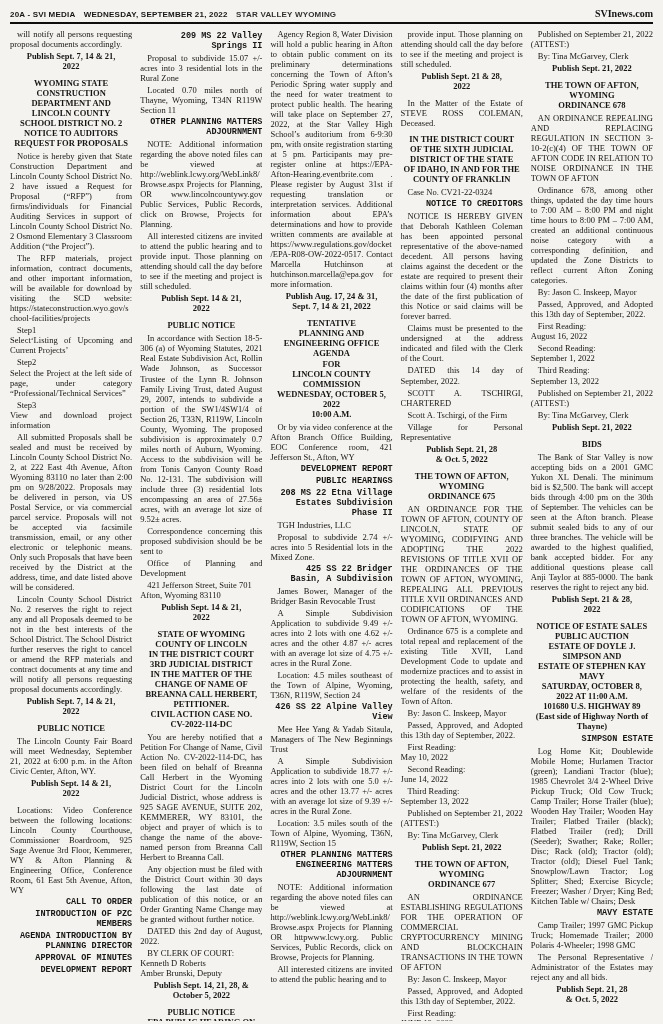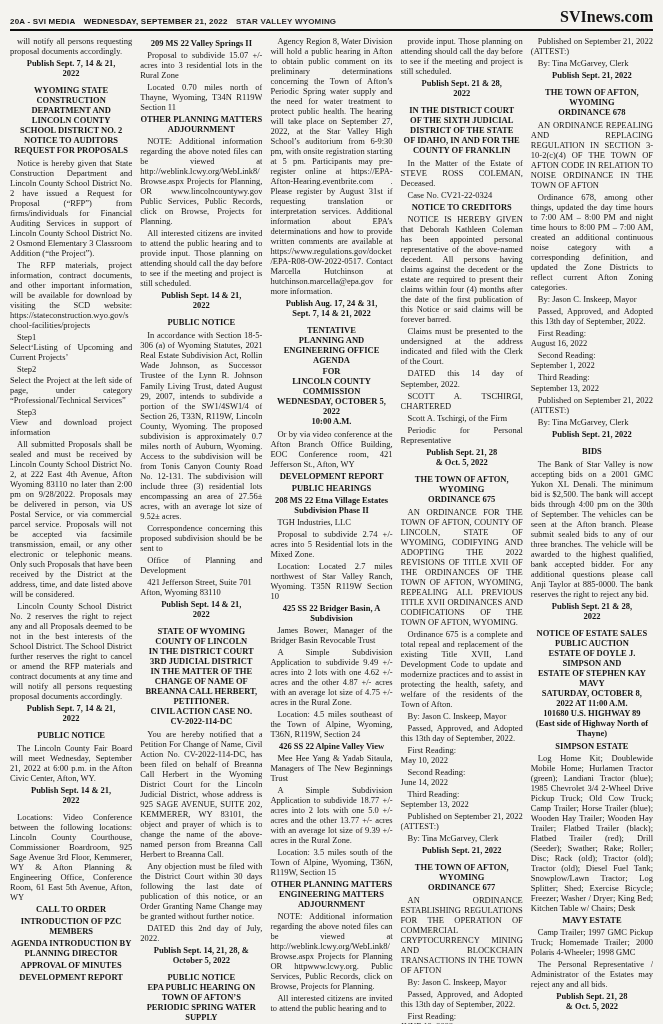--- a/index.html
+++ b/index.html
@@ -9,30 +9,30 @@
     padding:6px 10px 8px;position:relative;
     font-family:"Liberation Serif", serif;
   }
   .masthead{
     display:flex;justify-content:space-between;align-items:flex-end;
     border-bottom:2.5px solid #0e0e0e;padding:2px 0 3px;
   }
   .mast-left{font-family:"Liberation Sans", sans-serif;font-size:8px;font-weight:bold;letter-spacing:.2px;}
   .mast-left .sep{margin:0 3px;font-weight:normal;}
   .mast-left .soft{font-weight:bold;color:#333;}
-  .mast-right{font-family:"Liberation Serif", serif;font-size:16px;font-weight:bold;}
+  .mast-right{font-family:"Liberation Serif", serif;font-size:10px;font-weight:bold;}
   .columns{
     display:flex;gap:8px;margin-top:5px;height:992px;overflow:hidden;
   }
   .col{flex:1 1 0;min-width:0;overflow:hidden;}
   .blk{font-size:8.5px;line-height:1.18;white-space:pre-line;overflow-wrap:break-word;}
   .blk-b{text-align:justify;text-indent:7px;margin:0 0 2px;}
   .blk-h{font-weight:bold;text-align:center;margin:6px 3px 3px;}
   .blk-p{font-weight:bold;text-align:center;margin:2px 12px 7px;}
-  .blk-s{font-weight:bold;text-align:center;margin:2px 0 2px;}
+  .blk-s{font-weight:bold;text-align:right;margin:2px 0 2px;font-family:Liberation Mono, monospace;}
 </style>
 </head>
 <body>
 
 <div class="page">
   <header class="masthead">
     <div class="mast-left">
       <span>20A - SVI MEDIA</span><span class="sep">&nbsp;</span><span>WEDNESDAY, SEPTEMBER 21, 2022</span><span class="sep">&nbsp;</span><span class="soft">STAR VALLEY WYOMING</span>
     </div>
     <div class="mast-right">SVInews.com</div>
@@ -82,69 +82,71 @@
 Afton, Wyoming 83110</div>
         <div class="blk blk-p">Publish Sept. 14 &amp; 21, 2022</div>
         <div class="blk blk-h">STATE OF WYOMING
 COUNTY OF LINCOLN
 IN THE DISTRICT COURT
 3RD JUDICIAL DISTRICT
 IN THE MATTER OF THE CHANGE OF NAME OF BREANNA CALL HERBERT, PETITIONER.
 CIVIL ACTION CASE NO. CV-2022-114-DC</div>
         <div class="blk blk-b">You are hereby notified that a Petition For Change of Name, Civil Action No. CV-2022-114-DC, has been filed on behalf of Breanna Call Herbert in the Wyoming District Court for the Lincoln Judicial District, whose address is 925 SAGE AVENUE, SUITE 202, KEMMERER, WY 83101, the object and prayer of which is to change the name of the above-named person from Breanna Call Herbert to Breanna Call.</div>
         <div class="blk blk-b">Any objection must be filed with the District Court within 30 days following the last date of publication of this notice, or an Order Granting Name Change may be granted without further notice.</div>
-        <div class="blk blk-b">DATED this 2nd day of July, 2022.</div>
+        <div class="blk blk-b">DATED this 2nd day of August, 2022.</div>
+        <div class="blk blk-b">BY CLERK OF COURT:
+Kenneth D Roberts
+Amber Brunski, Deputy</div>
         <div class="blk blk-p">Publish Sept. 14, 21, 28, &amp; October 5, 2022</div>
         <div class="blk blk-h">PUBLIC NOTICE
 EPA PUBLIC HEARING ON TOWN OF AFTON’S PERIODIC SPRING WATER SUPPLY</div>
       </div>
       <div class="col">
         <div class="blk blk-b">Agency Region 8, Water Division will hold a public hearing in Afton to obtain public comment on its preliminary determinations concerning the Town of Afton’s Periodic Spring water supply and the need for water treatment to protect public health. The hearing will take place on September 27, 2022, at the Star Valley High School’s auditorium from 6-9:30 pm, with onsite registration starting at 5 pm. Participants may pre-register online at https://EPA-Afton-Hearing.eventbrite.com . Please register by August 31st if requesting translation or interpretation services. Additional information about EPA’s determinations and how to provide written comments are available at https://www.regulations.gov/docket/EPA-R08-OW-2022-0517. Contact Marcella Hutchinson at hutchinson.marcella@epa.gov for more information.</div>
         <div class="blk blk-p">Publish Aug. 17, 24 &amp; 31,
 Sept. 7, 14 &amp; 21, 2022</div>
         <div class="blk blk-h">TENTATIVE
 PLANNING AND ENGINEERING OFFICE AGENDA
 FOR
 LINCOLN COUNTY COMMISSION
 WEDNESDAY, OCTOBER 5, 2022
 10:00 A.M.</div>
         <div class="blk blk-b">Or by via video conference at the Afton Branch Office Building, EOC Conference room, 421 Jefferson St., Afton, WY</div>
         <div class="blk blk-s">DEVELOPMENT REPORT</div>
         <div class="blk blk-s">PUBLIC HEARINGS</div>
         <div class="blk blk-s">208 MS 22 Etna Village Estates Subdivision Phase II</div>
         <div class="blk blk-b">TGH Industries, LLC</div>
         <div class="blk blk-b">Proposal to subdivide 2.74 +/- acres into 5 Residential lots in the Mixed Zone.</div>
-        <div class="blk blk-b">Location: Located 2.7 miles northwest of Star Valley Ranch, Wyoming. T35N R119W Section 10</div>
         <div class="blk blk-s">425 SS 22 Bridger Basin, A Subdivision</div>
         <div class="blk blk-b">James Bower, Manager of the Bridger Basin Revocable Trust</div>
         <div class="blk blk-b">A Simple Subdivision Application to subdivide 9.49 +/- acres into 2 lots with one 4.62 +/- acres and the other 4.87 +/- acres with an average lot size of 4.75 +/- acres in the Rural Zone.</div>
         <div class="blk blk-b">Location: 4.5 miles southeast of the Town of Alpine, Wyoming, T36N, R119W, Section 24</div>
         <div class="blk blk-s">426 SS 22 Alpine Valley View</div>
         <div class="blk blk-b">Mee Hee Yang &amp; Yadab Sitaula, Managers of The New Beginnings Trust</div>
         <div class="blk blk-b">A Simple Subdivision Application to subdivide 18.77 +/- acres into 2 lots with one 5.0 +/- acres and the other 13.77 +/- acres with an average lot size of 9.39 +/- acres in the Rural Zone.</div>
         <div class="blk blk-b">Location: 3.5 miles south of the Town of Alpine, Wyoming, T36N, R119W, Section 15</div>
         <div class="blk blk-s">OTHER PLANNING MATTERS
 ENGINEERING MATTERS
 ADJOURNMENT</div>
         <div class="blk blk-b">NOTE: Additional information regarding the above noted files can be viewed at http://weblink.lcwy.org/WebLink8/Browse.aspx Projects for Planning OR httpwww.lcwy.org. Public Services, Public Records, click on Browse, Projects for Planning.</div>
         <div class="blk blk-b">All interested citizens are invited to attend the public hearing and to</div>
       </div>
       <div class="col">
         <div class="blk blk-b">provide input. Those planning on attending should call the day before to see if the meeting and project is still scheduled.</div>
         <div class="blk blk-p">Publish Sept. 21 &amp; 28, 2022</div>
+        <div class="blk blk-b">In the Matter of the Estate of STEVE ROSS COLEMAN, Deceased.</div>
         <div class="blk blk-h">IN THE DISTRICT COURT OF THE SIXTH JUDICIAL DISTRICT OF THE STATE OF IDAHO, IN AND FOR THE COUNTY OF FRANKLIN</div>
-        <div class="blk blk-b">In the Matter of the Estate of STEVE ROSS COLEMAN, Deceased.</div>
         <div class="blk blk-b">Case No. CV21-22-0324</div>
         <div class="blk blk-s">NOTICE TO CREDITORS</div>
         <div class="blk blk-b">NOTICE IS HEREBY GIVEN that Deborah Kathleen Coleman has been appointed personal representative of the above-named decedent. All persons having claims against the decedent or the estate are required to present their claims within four (4) months after the date of the first publication of this Notice or said claims will be forever barred.</div>
         <div class="blk blk-b">Claims must be presented to the undersigned at the address indicated and filed with the Clerk of the Court.</div>
         <div class="blk blk-b">DATED this 14 day of September, 2022.</div>
         <div class="blk blk-b">SCOTT A. TSCHIRGI, CHARTERED</div>
         <div class="blk blk-b">Scott A. Tschirgi, of the Firm</div>
-        <div class="blk blk-b">Periodic for Personal Representative</div>
+        <div class="blk blk-b">Village for Personal Representative</div>
         <div class="blk blk-p">Publish Sept. 21, 28
 &amp; Oct. 5, 2022</div>
         <div class="blk blk-h">THE TOWN OF AFTON, WYOMING
 ORDINANCE 675</div>
         <div class="blk blk-b">AN ORDINANCE FOR THE TOWN OF AFTON, COUNTY OF LINCOLN, STATE OF WYOMING, CODIFYING AND ADOPTING THE 2022 REVISIONS OF TITLE XVII OF THE ORDINANCES OF THE TOWN OF AFTON, WYOMING, REPEALING ALL PREVIOUS TITLE XVII ORDINANCES AND CODIFICATIONS OF THE TOWN OF AFTON, WYOMING.</div>
         <div class="blk blk-b">Ordinance 675 is a complete and total repeal and replacement of the existing Title XVII, Land Development Code to update and modernize practices and to assist in protecting the health, safety, and welfare of the residents of the Town of Afton.</div>
         <div class="blk blk-b">By: Jason C. Inskeep, Mayor</div>
         <div class="blk blk-b">Passed, Approved, and Adopted this 13th day of September, 2022.</div>
         <div class="blk blk-b">First Reading:
 May 10, 2022</div>

